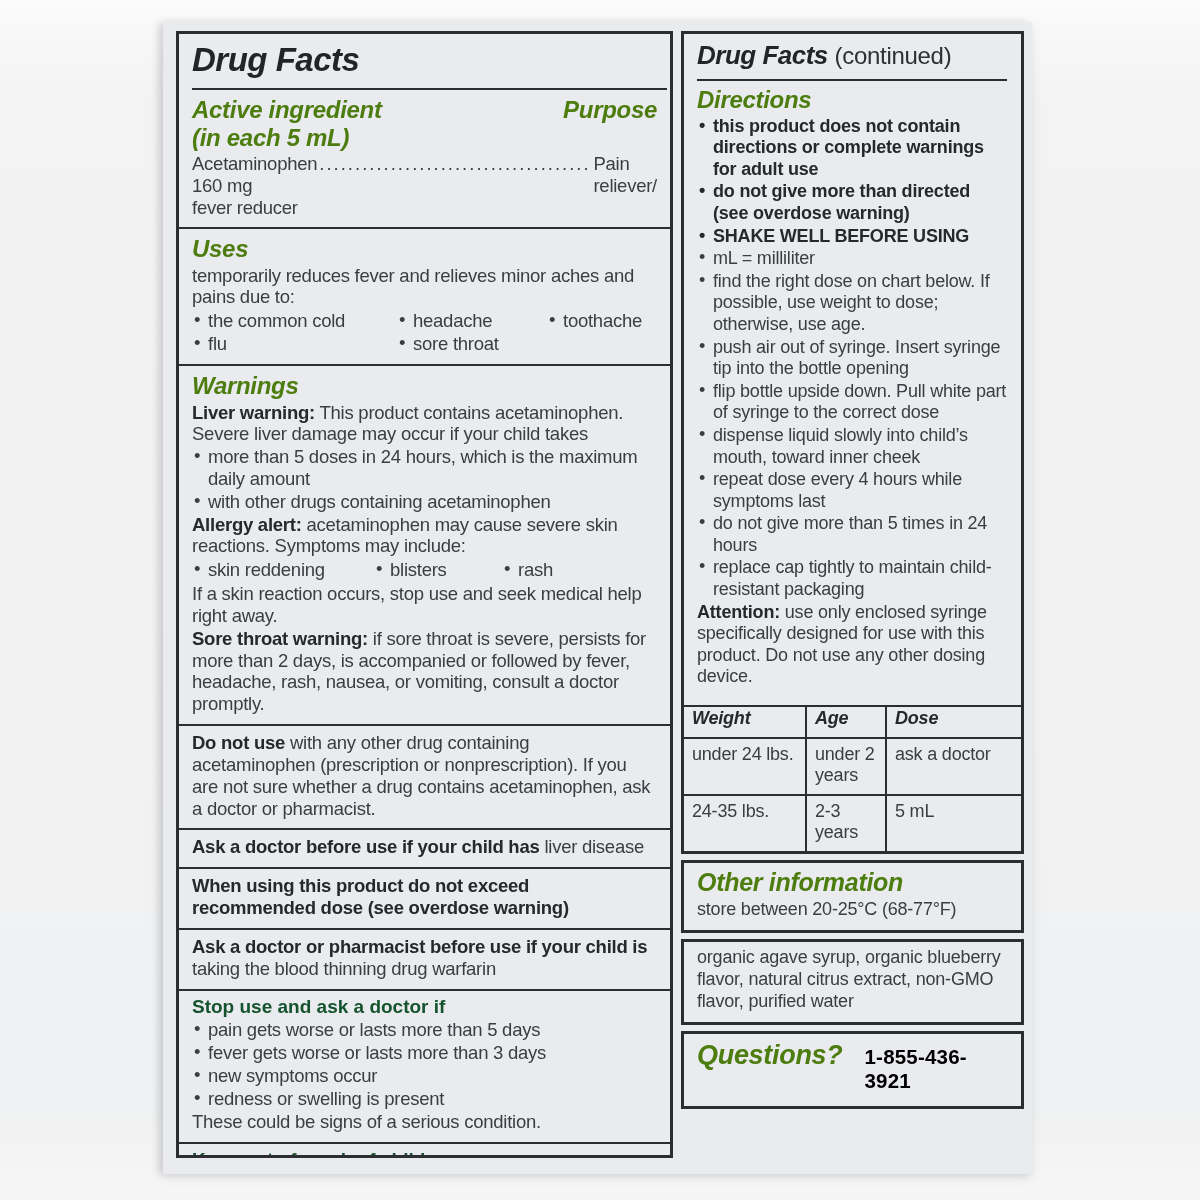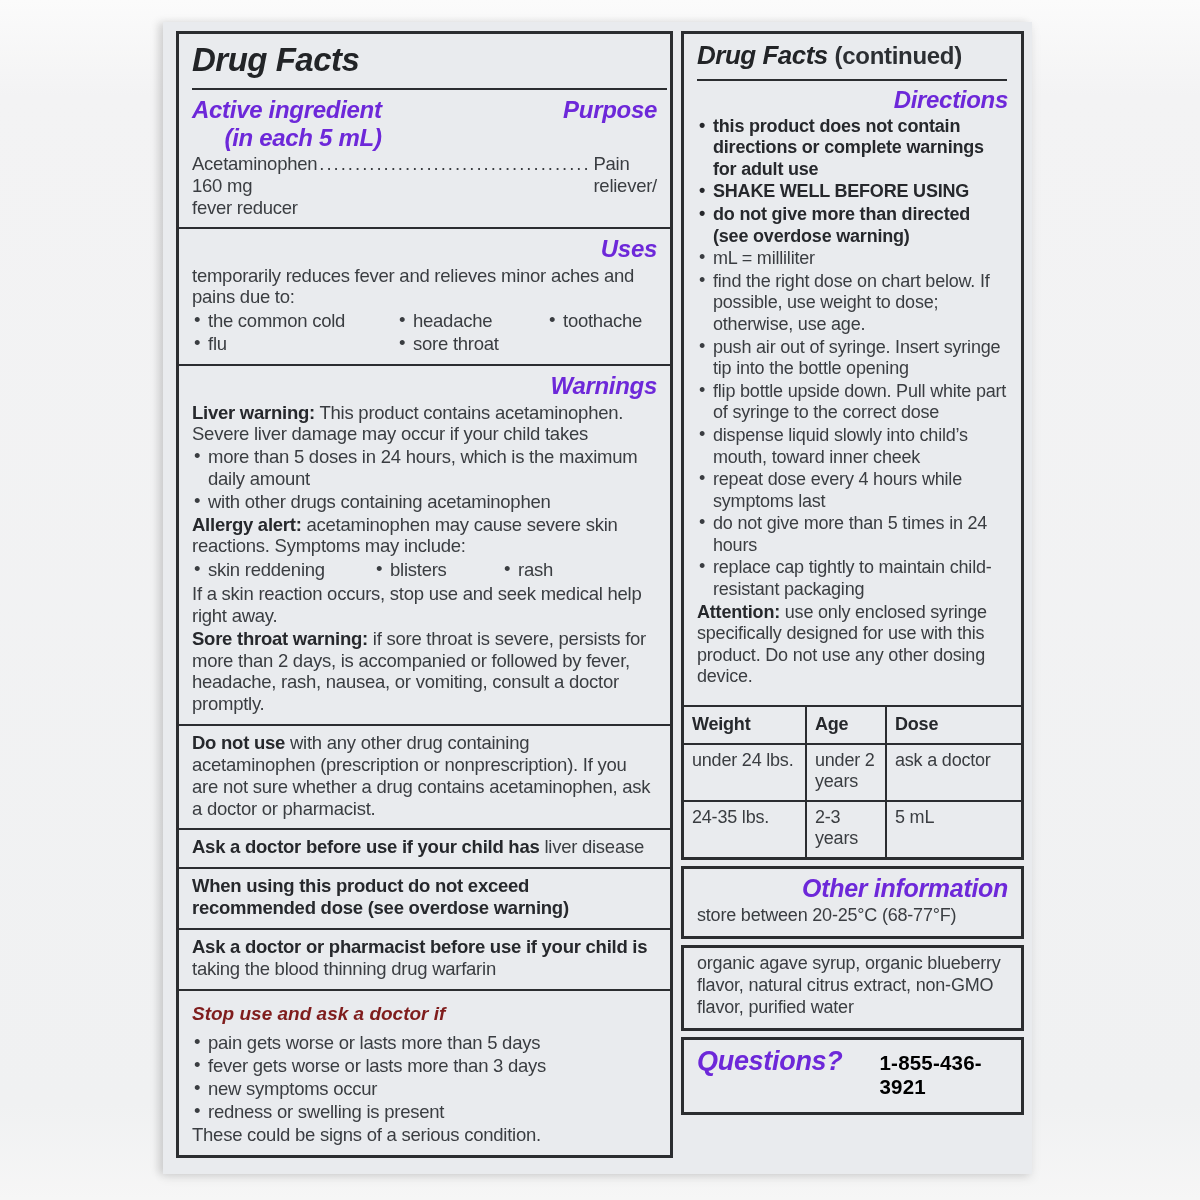--- a/index.html
+++ b/index.html
@@ -22,22 +22,22 @@
   .right-col{position:absolute;left:518px;top:9px;width:343px;display:flex;flex-direction:column;gap:6px;}
 
   .title-wrap{
     margin:0 3px 0 13px;border-bottom:2.5px solid #2b2d30;
     padding:7px 0 9px;font-size:33px;font-weight:bold;font-style:italic;
     color:#222427;letter-spacing:-0.5px;
   }
   .section{padding:5px 13px 8px;border-top:2.5px solid #2b2d30;}
   .section.no-top{border-top:none;}
 
-  .h2{font-style:italic;font-weight:bold;font-size:24px;color:#6d28d9;letter-spacing:-0.3px;line-height:1.15;margin:1px 0 2px;text-align:right;}
-  .h3{font-weight:bold;font-size:19px;color:#7f1d1d;line-height:1.2;margin:7px 0;font-style:italic;}
+  .h2{font-style:italic;font-weight:bold;font-size:24px;color:#4d7c0f;letter-spacing:-0.3px;line-height:1.15;margin:1px 0 2px;}
+  .h3{font-weight:bold;font-size:19px;color:#14532d;line-height:1.2;margin:0 0;}
   p{margin:1px 0;font-size:18.5px;line-height:1.18;letter-spacing:-0.25px;}
   .b{font-weight:bold;color:#26282c;}
 
   .li{position:relative;padding-left:16px;font-size:18.5px;line-height:1.18;letter-spacing:-0.25px;margin:1px 0;}
   .li::before{content:"\2022";position:absolute;left:2px;top:-1px;}
   .li-row{display:flex;}
   .li-row .li{margin-right:0;}
 
   .uses-grid{display:grid;grid-template-columns:205px 150px 1fr;}
 
@@ -45,40 +45,40 @@
   .leader{flex:1 1 auto;overflow:hidden;white-space:nowrap;letter-spacing:2px;margin:0 2px;}
   .right-align{text-align:left;font-size:18.5px;letter-spacing:-0.25px;line-height:1.18;margin:0;}
 
   .ai-head{display:flex;justify-content:space-between;align-items:flex-start;}
 
   .keep-section{position:relative;padding-bottom:14px;}
 
   
   .rc p, .rc .li{font-size:18px;letter-spacing:-0.2px;line-height:1.2;}
   .rc .title-wrap{margin:0 14px 0 13px;font-size:26px;padding:6px 0 8px;border-bottom:2px solid #2b2d30;}
-  .rc .cont{font-style:normal;font-weight:bold;letter-spacing:-0.3px;font-size:24px;color:#2c2f33;}
+  .rc .cont{font-style:normal;font-weight:normal;letter-spacing:-0.3px;font-size:24px;color:#2c2f33;}
   .rc .inner{padding:4px 13px 8px;}
   .rbox-small{padding:4px 13px 9px;}
   .rbox-small .h2{font-size:25px;}
 
   table.dose{
     width:100%;border-collapse:collapse;margin-top:8px;
     border-top:2.5px solid #2b2d30;
   }
   table.dose th, table.dose td{
     text-align:left;vertical-align:top;padding:5px 8px 7px;
     font-size:18px;letter-spacing:-0.2px;line-height:1.2;
   }
-  table.dose th{font-weight:bold;color:#26282c;border-bottom:2.5px solid #2b2d30;padding-top:7px;}
+  table.dose th{font-weight:bold;color:#26282c;border-bottom:2.5px solid #2b2d30;padding-top:1px;font-style:italic;}
   table.dose td+td, table.dose th+th{border-left:2.5px solid #2b2d30;}
   table.dose tr+tr td{border-top:2.5px solid #2b2d30;}
   table.dose col.c1{width:122px;}
   table.dose col.c2{width:80px;}
 
-  .q-row{display:flex;align-items:baseline;gap:37px;padding:2px 0 4px;}
+  .q-row{display:flex;align-items:baseline;gap:22px;padding:2px 0 4px;}
   .q-row .h2{font-size:27px;}
   .phone{font-weight:bold;font-size:20.5px;color:#000000;letter-spacing:0.2px;}
 </style>
 </head>
 <body>
 
 <div class="label">
 
   <div class="box left-box">
     <div class="title-wrap">Drug Facts</div>
@@ -165,22 +165,22 @@
 
   <div class="right-col rc">
 
     <div class="box">
       <div class="title-wrap">
         <span>Drug Facts</span> <span class="cont">(continued)</span>
       </div>
       <div class="inner">
         <div class="h2">Directions</div>
         <div class="li b">this product does not contain directions or complete warnings for adult use</div>
+        <div class="li b">do not give more than directed (see overdose warning)</div>
         <div class="li b">SHAKE WELL BEFORE USING</div>
-        <div class="li b">do not give more than directed (see overdose warning)</div>
         <div class="li">mL = milliliter</div>
         <div class="li">find the right dose on chart below. If possible, use weight to dose; otherwise, use age.</div>
         <div class="li">push air out of syringe. Insert syringe tip into the bottle opening</div>
         <div class="li">flip bottle upside down. Pull white part of syringe to the correct dose</div>
         <div class="li">dispense liquid slowly into child’s mouth, toward inner cheek</div>
         <div class="li">repeat dose every 4 hours while symptoms last</div>
         <div class="li">do not give more than 5 times in 24 hours</div>
         <div class="li">replace cap tightly to maintain child-resistant packaging</div>
         <p><span class="b">Attention:</span><span> use only enclosed syringe specifically designed for use with this product. Do not use any other dosing device.</span></p>
       </div>

